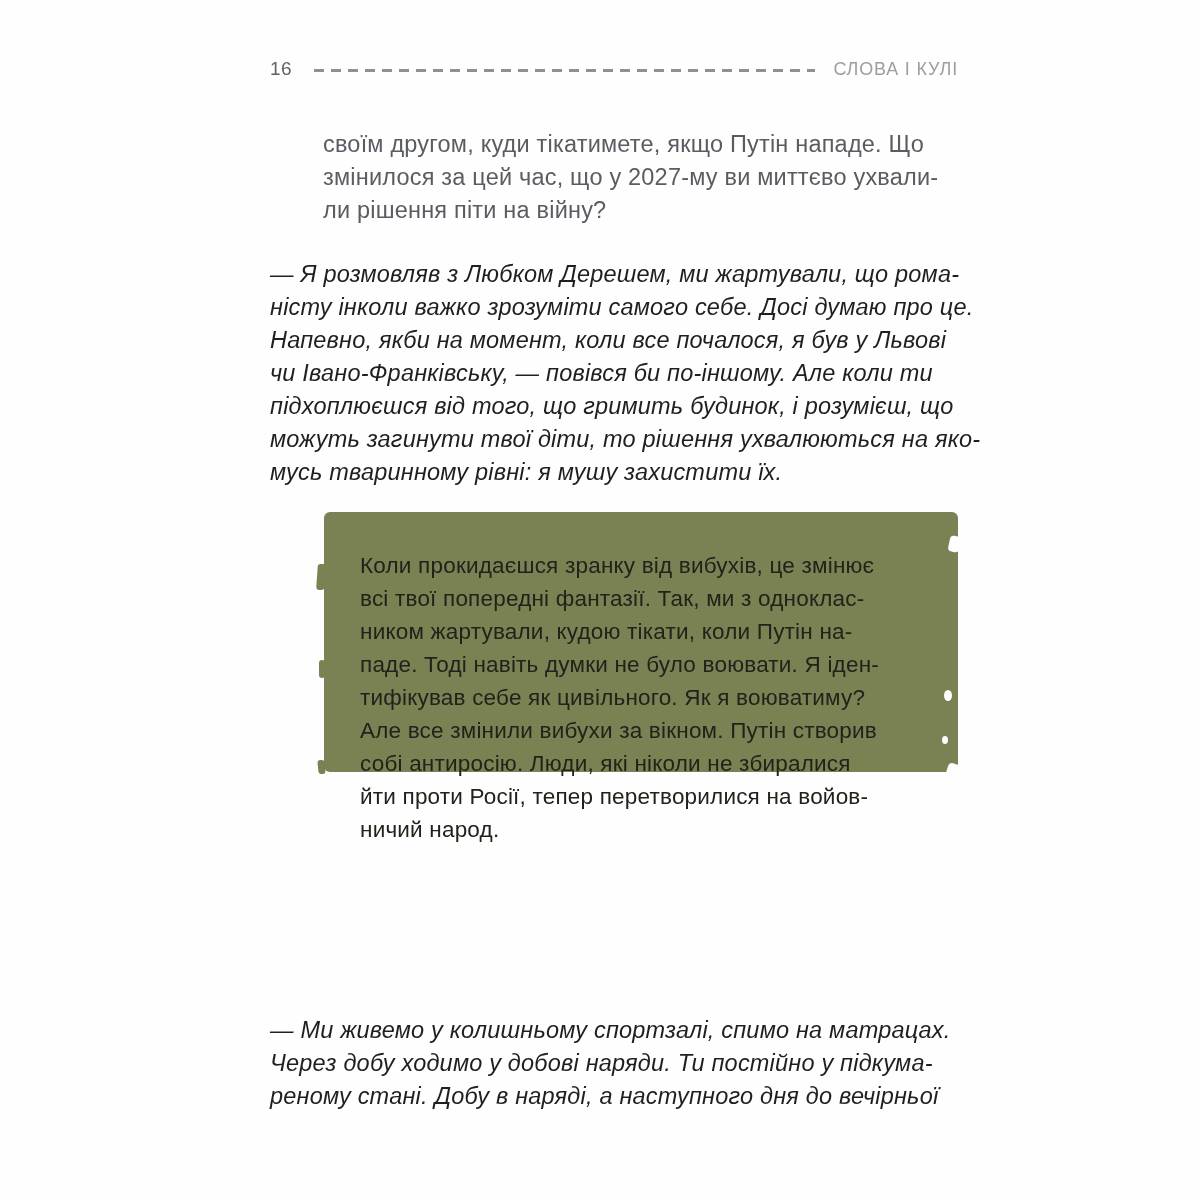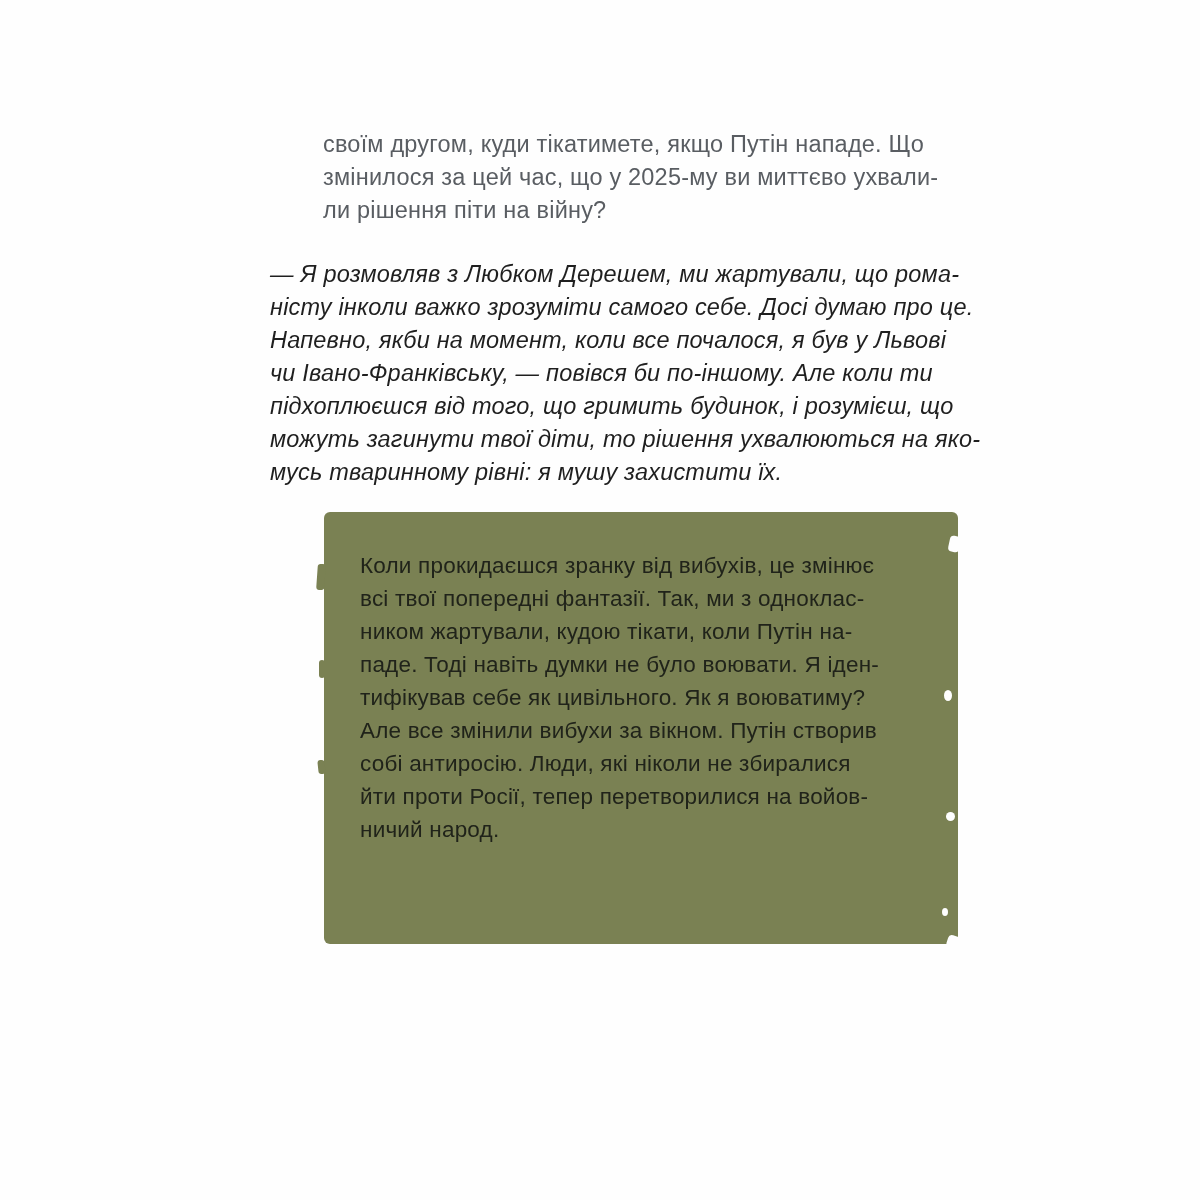--- a/index.html
+++ b/index.html
@@ -46,21 +46,21 @@
   .answer   { color: #1f1f1f; font-style: italic; }
   .q1 { top: 128px;  left: 323px; }
   .a1 { top: 258px;  left: 270px; }
   .q2 { top: 918px;  left: 323px; }
   .a2 { top: 1014px; left: 270px; }
   .quote {
     position: absolute;
     top: 512px;
     left: 324px;
     width: 634px;
-    height: 432px;
+    height: 260px;
     background: #7a8153;
     border-radius: 6px;
   }
   .quote-text {
     position: absolute;
     top: 37px;
     left: 36px;
     white-space: pre;
     font-size: 22.5px;
     line-height: 33px;
@@ -77,23 +77,28 @@
   .sp5 { right: 6px;  top: 178px;  width: 8px;  height: 11px; border-radius: 50%; }
   .sp6 { right: 3px;  top: 300px;  width: 9px;  height: 9px;  border-radius: 50%; }
   .sp7 { right: -4px; bottom: -5px; width: 15px; height: 13px; border-radius: 4px; transform: rotate(18deg); }
   .sp8 { right: 10px; bottom: 28px; width: 6px; height: 8px; border-radius: 50%; }
 </style>
 </head>
 <body>
 
 <div class="page">
 
+  <div class="header">
+    <span class="page-num">16</span>
+    <span class="dashes"></span>
+    <span class="running-title">СЛОВА І КУЛІ</span>
+  </div>
 
   <div class="para question q1">своїм другом, куди тікатимете, якщо Путін нападе. Що
-змінилося за цей час, що у 2025-му ви миттєво ухвали-
+змінилося за цей час, що у 2027-му ви миттєво ухвали-
 ли рішення піти на війну?</div>
 
   <div class="para answer a1">— Я розмовляв з Любком Дерешем, ми жартували, що рома-
 ністу інколи важко зрозуміти самого себе. Досі думаю про це.
 Напевно, якби на момент, коли все почалося, я був у Львові
 чи Івано-Франківську, — повівся би по-іншому. Але коли ти
 підхоплюєшся від того, що гримить будинок, і розумієш, що
 можуть загинути твої діти, то рішення ухвалюються на яко-
 мусь тваринному рівні: я мушу захистити їх.</div>
 
@@ -111,14 +116,17 @@
 ником жартували, кудою тікати, коли Путін на-
 паде. Тоді навіть думки не було воювати. Я іден-
 тифікував себе як цивільного. Як я воюватиму?
 Але все змінили вибухи за вікном. Путін створив
 собі антиросію. Люди, які ніколи не збиралися
 йти проти Росії, тепер перетворилися на войов-
 ничий народ.</div>
   </div>
 
 
+  <div class="para answer a2">— Ми живемо у колишньому спортзалі, спимо на матрацах.
+Через добу ходимо у добові наряди. Ти постійно у підкума-
+реному стані. Добу в наряді, а наступного дня до вечірньої</div>
 
 </div>
 
 </body></html>

